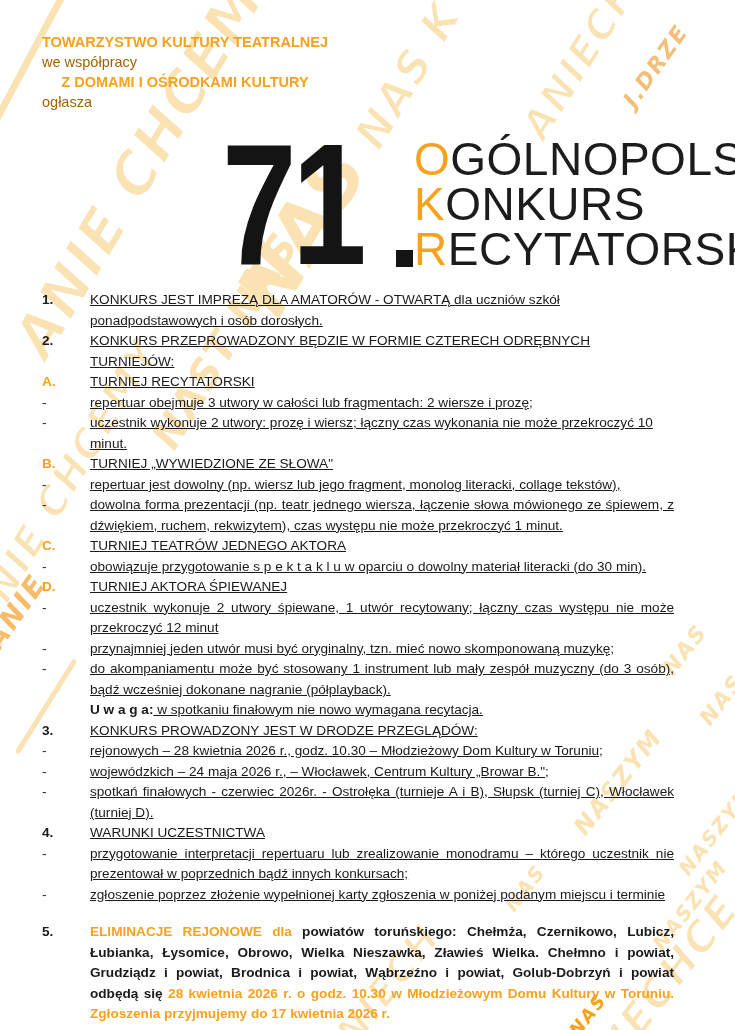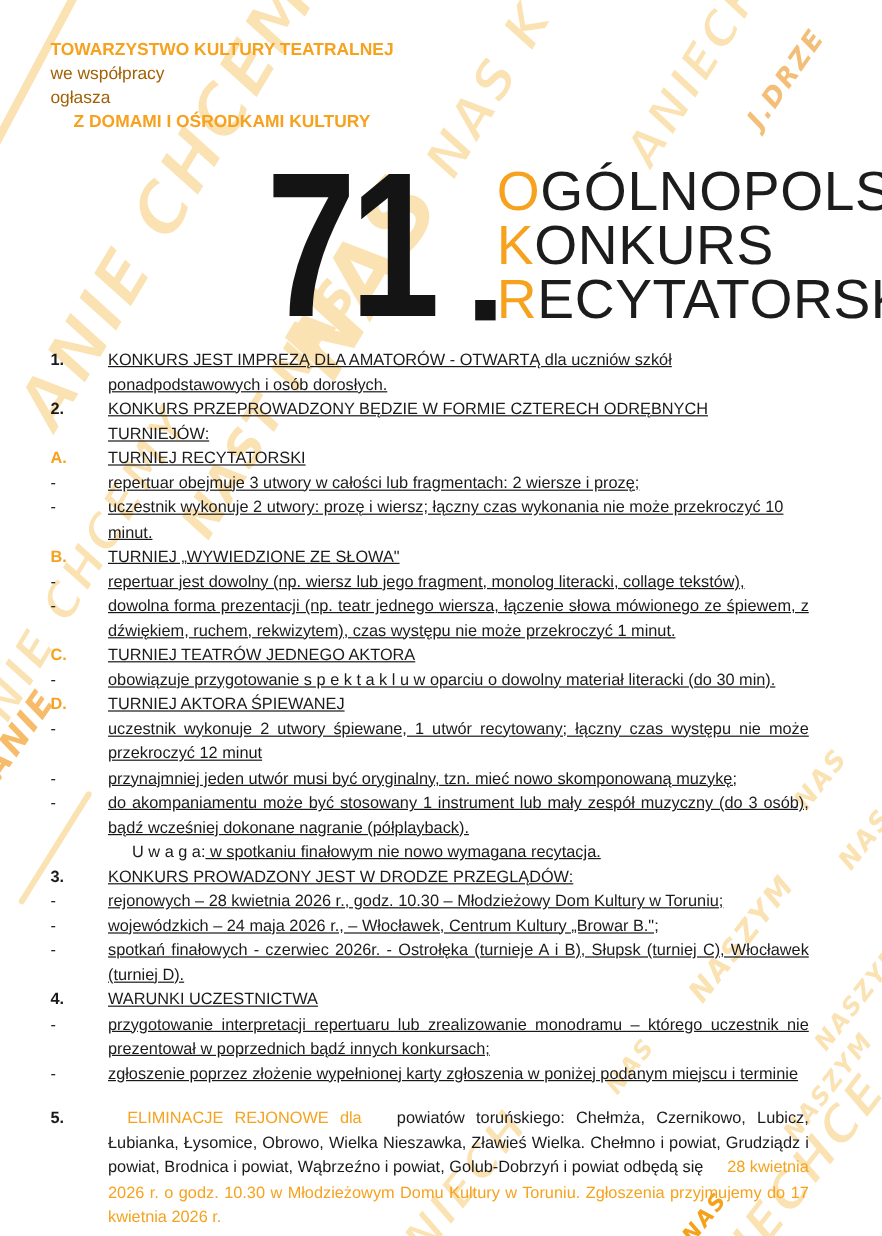--- a/index.html
+++ b/index.html
@@ -28,22 +28,22 @@
         font-size:13.6px;line-height:20.5px;}
   .row{display:flex;}
   .row.gap{margin-top:17px;}
   .lbl{flex:0 0 48px;}
   .lbl.num{font-weight:bold;}
   .lbl.let{font-weight:bold;color:#f6a21e;}
   .lbl.dash{font-weight:normal;}
   .txt{flex:1;}
   .row.justify .txt{text-align:justify;}
   .seg.n{font-weight:normal;text-decoration:underline;}
-  .seg.b{font-weight:normal;margin-left:20px;}
-  .seg.ob{font-weight:normal;color:#f6a21e;margin-left:16px;}
+  .seg.b{font-weight:bold;}
+  .seg.ob{font-weight:bold;color:#f6a21e;}
 </style>
 </head>
 <body>
 
 <div class="page">
   <div id="wm">
       <div class="wmstrip" style="width: 210px; height: 7px; left: -77px; top: 56.5px; transform: rotate(-62deg);"></div>
       <div class="wmstrip" style="width: 110px; height: 5px; left: -9px; top: 703.5px; transform: rotate(-58deg);"></div>
       <div class="wmtx stroke" style="left: 150px; top: 150px; font-size: 58px; color: rgb(250, 226, 179); transform: translate(-50%, -50%) rotate(-59deg);">ANIE CHCEMY</div>
       <div class="wmtx stroke" style="left: 72px; top: 470px; font-size: 40px; color: rgb(250, 226, 179); transform: translate(-50%, -50%) rotate(-59deg);">NIE CHCEMY</div>
@@ -59,22 +59,22 @@
       <div class="wmtx" style="left: 525px; top: 888px; font-size: 20px; color: rgb(250, 226, 179); transform: translate(-50%, -50%) rotate(-52deg);">NAS</div>
       <div class="wmtx stroke" style="left: 652px; top: 1000px; font-size: 42px; color: rgb(250, 226, 179); transform: translate(-50%, -50%) rotate(-52deg);">ANIECHCE</div>
       <div class="wmtx stroke" style="left: 388px; top: 985px; font-size: 38px; color: rgb(250, 226, 179); transform: translate(-50%, -50%) rotate(-52deg);">NIECH</div>
       <div class="wmtx" style="left: 722px; top: 700px; font-size: 22px; color: rgb(250, 226, 179); transform: translate(-50%, -50%) rotate(-52deg);">NAS</div>
       <div class="wmtx" style="left: 16px; top: 612px; font-size: 28px; color: rgb(246, 188, 106); transform: translate(-50%, -50%) rotate(-55deg);">ANIE</div>
       <div class="wmtx" style="left: 588px; top: 1015px; font-size: 18px; color: rgb(245, 162, 27); transform: translate(-50%, -50%) rotate(-52deg);">NAS</div>
     </div>
   <div id="header">
       <div class="hline orange">TOWARZYSTWO KULTURY TEATRALNEJ</div>
       <div class="hline black">we współpracy</div>
+      <div class="hline orange">Z DOMAMI I OŚRODKAMI KULTURY</div>
       <div class="hline black">ogłasza</div>
-      <div class="hline orange">Z DOMAMI I OŚRODKAMI KULTURY</div>
     </div>
   <div id="title">
     <div id="title-number">71</div>
     <div id="title-dot"></div>
     <div id="title-words">
         <div class="tword"><span class="init">O</span><span class="rest">GÓLNOPOLSKI</span></div>
         <div class="tword"><span class="init">K</span><span class="rest">ONKURS</span></div>
         <div class="tword"><span class="init">R</span><span class="rest">ECYTATORSKI</span></div>
       </div>
   </div>

